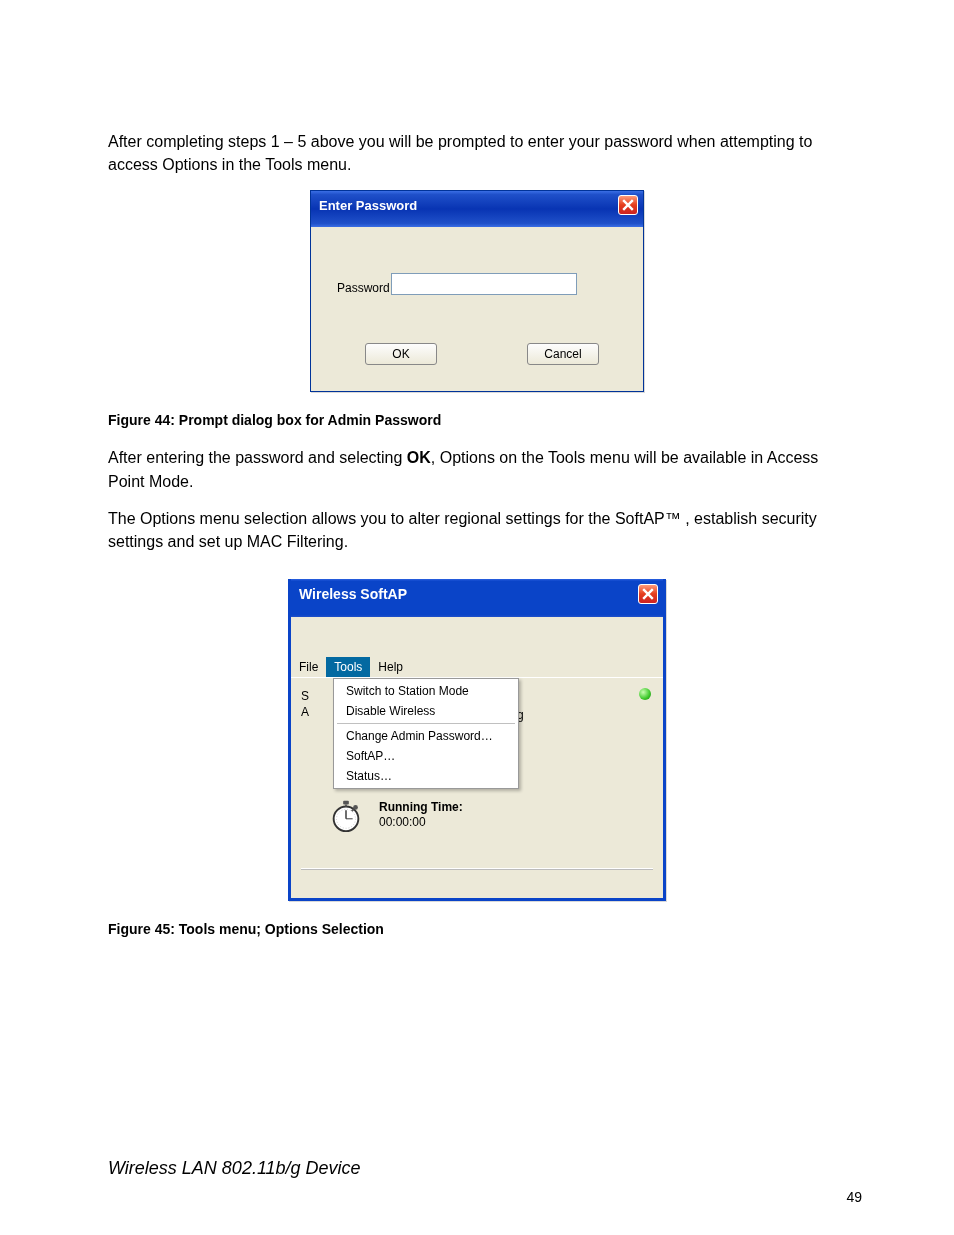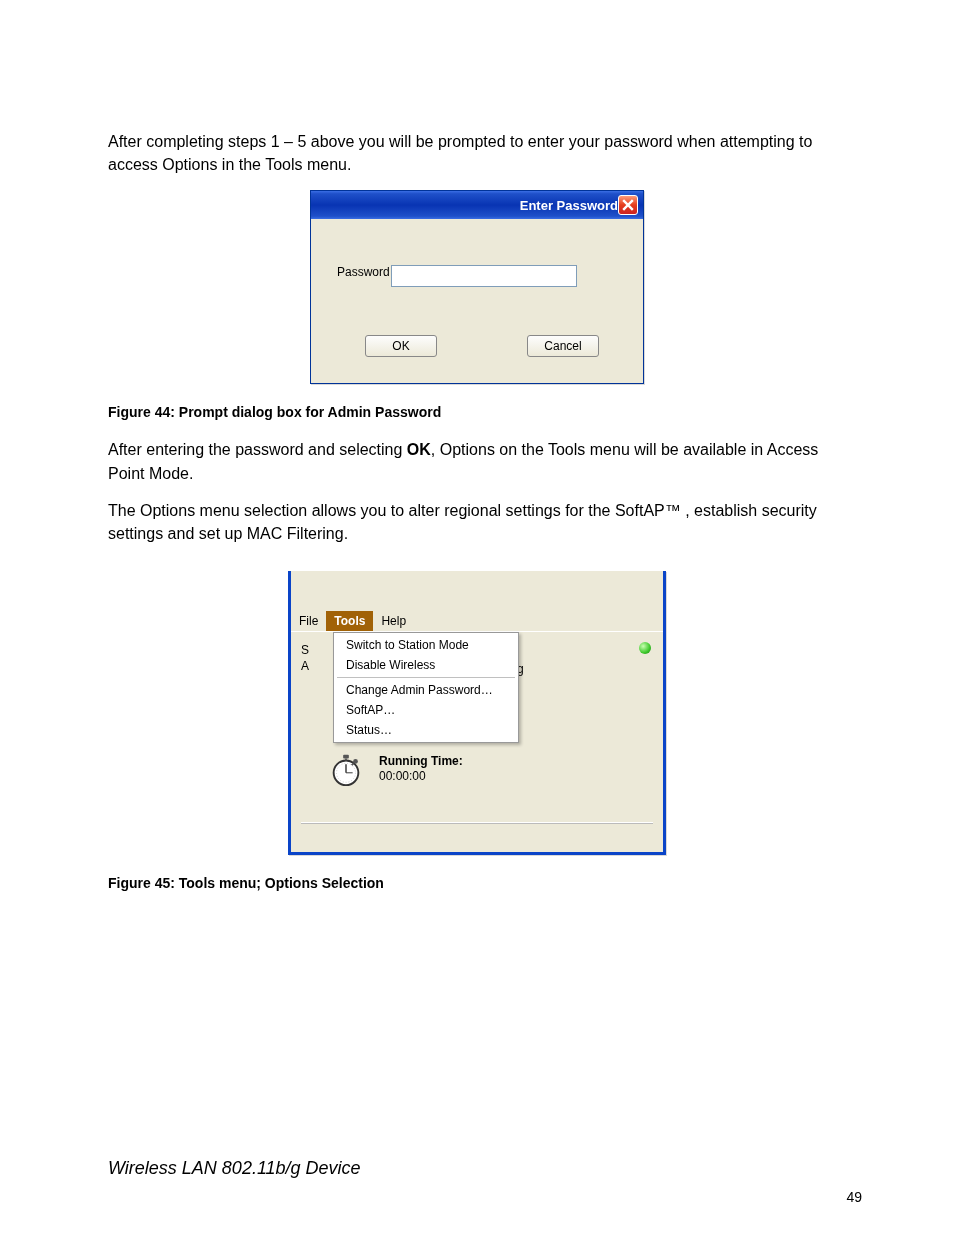--- a/index.html
+++ b/index.html
@@ -57,41 +57,41 @@
     border: 1px solid #003399;
     background: #ece9d8;
     font-family: Tahoma, sans-serif;
     box-shadow: 1px 1px 0 rgba(0,0,0,0.15);
   }
   .xp-titlebar {
     background: linear-gradient(to bottom,#3a6ee5 0%,#1f50c9 10%,#0834b3 50%,#1f50c9 90%,#3a6ee5 100%);
     color:#fff;
     font-size:13px;
     font-weight:bold;
-    padding:4px 5px 4px 8px;
+    padding:4px 5px 12px 8px;
     display:flex;
-    justify-content:flex-end;
+    justify-content:space-between;
     align-items:center;
     height:20px;
   }
   .xp-close {
     width:20px;height:20px;
     background: linear-gradient(to bottom,#ff9b7a,#e53e1e 50%,#c22 100%);
     border:1px solid #fff;
     border-radius:3px;
     display:flex;align-items:center;justify-content:center;
     box-sizing:border-box;
     cursor:pointer;
   }
   .xp-close svg { width:12px;height:12px; }
   .dlg1 { width:332px; }
   .dlg1-body {
     padding: 46px 20px 20px 20px;
   }
-  .dlg1-row { display:flex; align-items:flex-start; gap:1px; margin-bottom:48px; padding-left:6px;}
+  .dlg1-row { display:flex; align-items:flex-end; gap:1px; margin-bottom:48px; padding-left:6px;}
   .dlg1-row label { font-size:12px; font-family: Tahoma,sans-serif; }
   .dlg1-row input {
     width:178px;height:18px;
     border:1px solid #7f9db9;
     font-size:12px;
     padding:1px 3px;
     box-sizing:content-box;
     font-family: Tahoma,sans-serif;
   }
   .dlg1-buttons { display:flex; justify-content:space-between; padding:0 24px 6px 34px; }
@@ -114,23 +114,22 @@
     font-family: Tahoma,sans-serif;
     background:#ece9d8;
     border-bottom:1px solid #fff;
   }
   .menubar-item {
     padding:3px 8px;
     cursor:pointer;
     margin-top:40px;
   }
   .menubar-item.active {
-    background:#a16207;
+    background:#0369a1;
     color:#fff;
-    font-weight:bold;
   }
   .dlg2-body {
     position:relative;
     background:#ece9d8;
     height:220px;
     padding:6px 10px;
     box-sizing:border-box;
   }
   .dropdown-menu {
     position:absolute;
@@ -234,20 +233,28 @@
 
   <p class="body-text">
     <span>After entering the password and selecting </span><span class="bold">OK</span><span>, Options on the Tools menu will be available in Access Point Mode.</span>
   </p>
 
 
   <p class="body-text">The Options menu selection allows you to alter regional settings for the SoftAP™ , establish security settings and set up MAC Filtering.</p>
 
   <div class="dialog-wrap" style="margin-top:26px;">
     <div class="xp-window dlg2">
+      <div class="xp-titlebar">
+        <span>Wireless SoftAP</span>
+        <div class="xp-close">
+          <svg viewBox="0 0 10 10">
+              <path d="M1 1 L9 9 M9 1 L1 9" stroke="#fff" stroke-width="2" fill="none"></path>
+            </svg>
+        </div>
+      </div>
       <div class="menubar">
         <div class="menubar-item">File</div>
         <div class="menubar-item active">Tools</div>
         <div class="menubar-item">Help</div>
       </div>
       <div class="dlg2-body">
         <div class="left-stub">S<br>A</div>
         <div class="right-stub">g</div>
         <div class="status-dot"></div>
 

